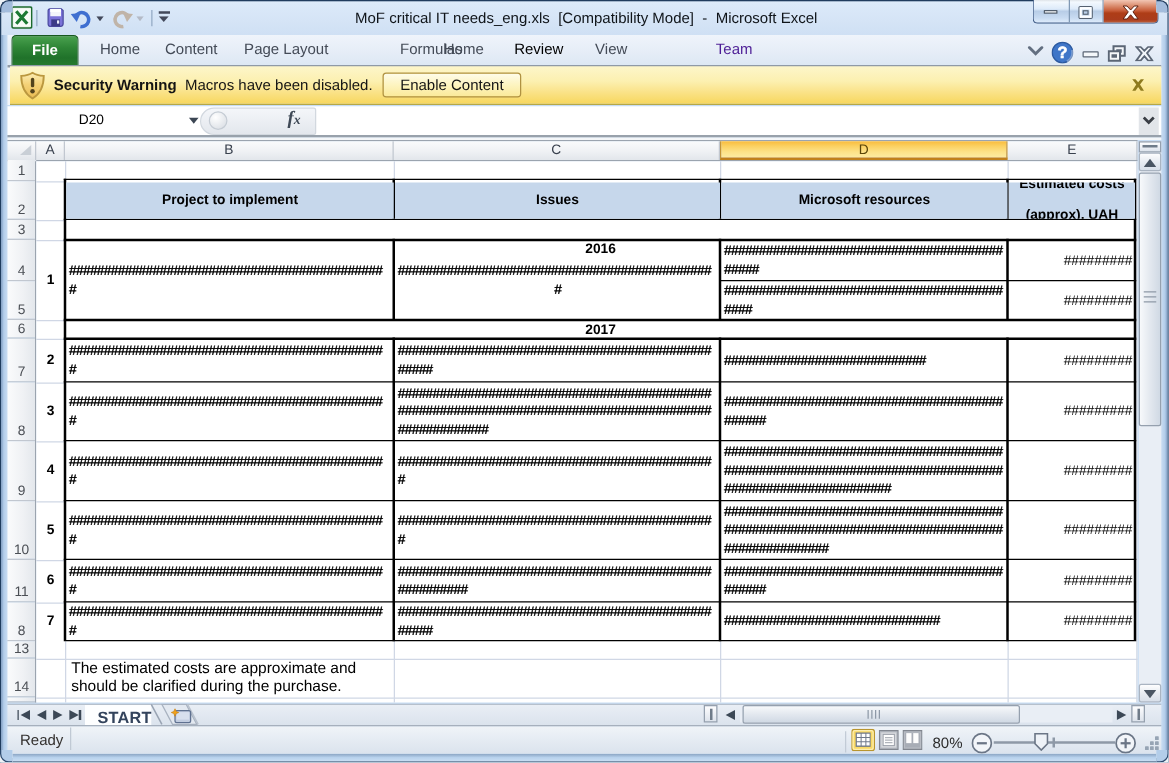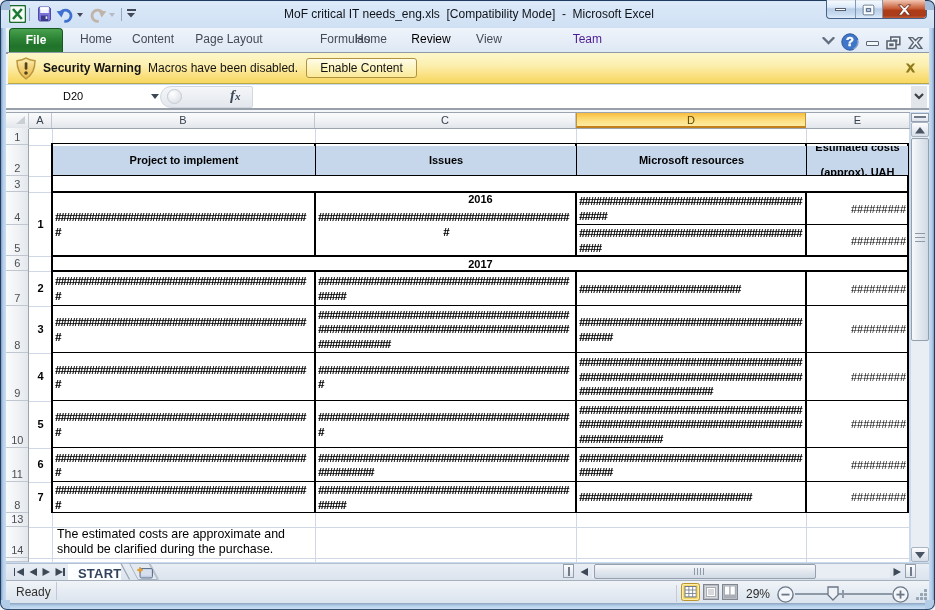--- a/index.html
+++ b/index.html
@@ -440,21 +440,21 @@
 <rect x="2" y="2" width="12" height="12" fill="#d8dade"></rect>
 <rect x="3.5" y="3.5" width="9" height="9" fill="#fdfdfd" stroke="#9a9fa8" stroke-width="0.8"></rect>
 <path d="M5 6 L11 6 M5 8 L11 8 M5 10 L11 10" stroke="#b0b4bb" stroke-width="1"></path>
 </svg>
 <svg class="abs" style="left:722px;top:584px;" width="16" height="16" viewBox="0 0 16 16">
 <rect x="0.5" y="0.5" width="15" height="15" fill="#b8bcc4" stroke="#81868f"></rect>
 <rect x="2" y="2" width="12" height="12" fill="#a8adb6"></rect>
 <rect x="3" y="2.5" width="4.2" height="8" fill="#fdfdfd"></rect>
 <rect x="8.6" y="2.5" width="4.2" height="8" fill="#fdfdfd"></rect>
 </svg>
-<div class="abs" style="left:746px;top:587px;font-size:12px;color:#2b2b2b;">29%</div>
+<div class="abs" style="left:746px;top:587px;font-size:12px;color:#2b2b2b;">80%</div>
 <svg class="abs" style="left:777px;top:586px;" width="17" height="17" viewBox="0 0 17 17">
 <circle cx="8.5" cy="8.5" r="7.6" stroke="#6b7686" stroke-width="1.4" fill="#f2f5f9"></circle>
 <rect x="4.5" y="7.7" width="8" height="1.8" fill="#6b7686"></rect>
 </svg>
 <div class="abs" style="left:795px;top:593px;width:97px;height:1.5px;background:#8e99a7;"></div>
 <div class="abs" style="left:842px;top:590px;width:1.5px;height:8px;background:#8e99a7;"></div>
 <svg class="abs" style="left:827px;top:586px;" width="12" height="15" viewBox="0 0 12 15">
 <path d="M1 1 L11 1 L11 9 L6 14 L1 9 Z" fill="#eef2f7" stroke="#6b7686" stroke-width="1.3"></path>
 </svg>
 <svg class="abs" style="left:892px;top:586px;" width="17" height="17" viewBox="0 0 17 17">

